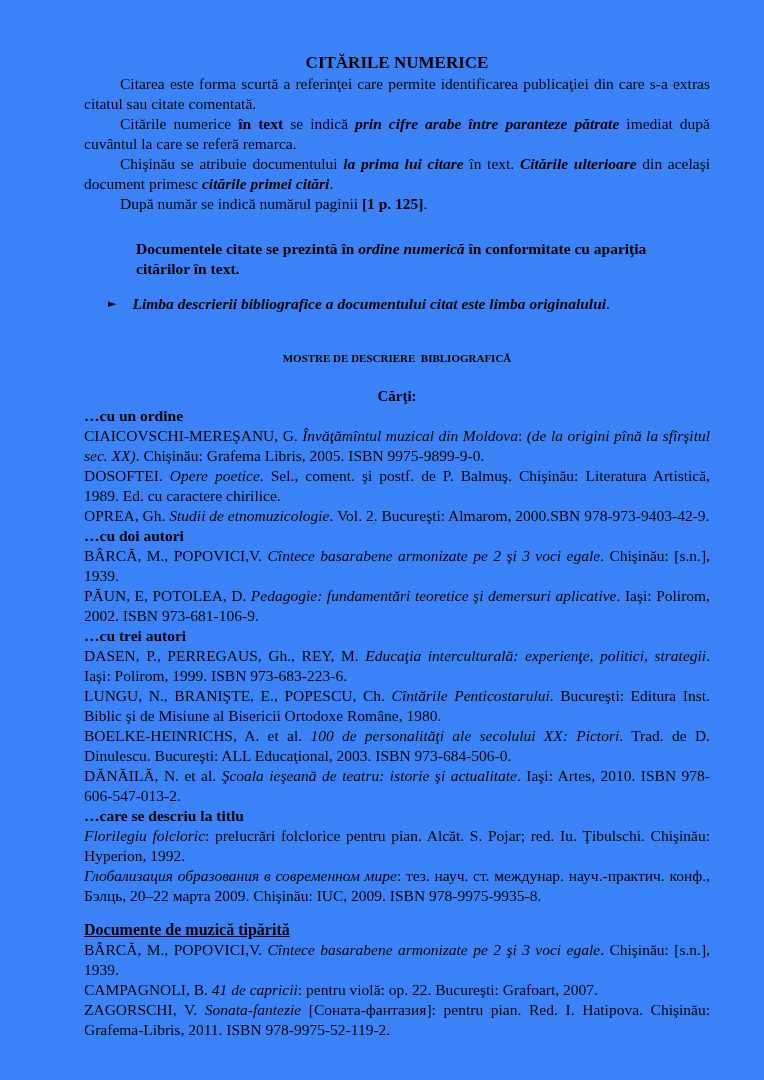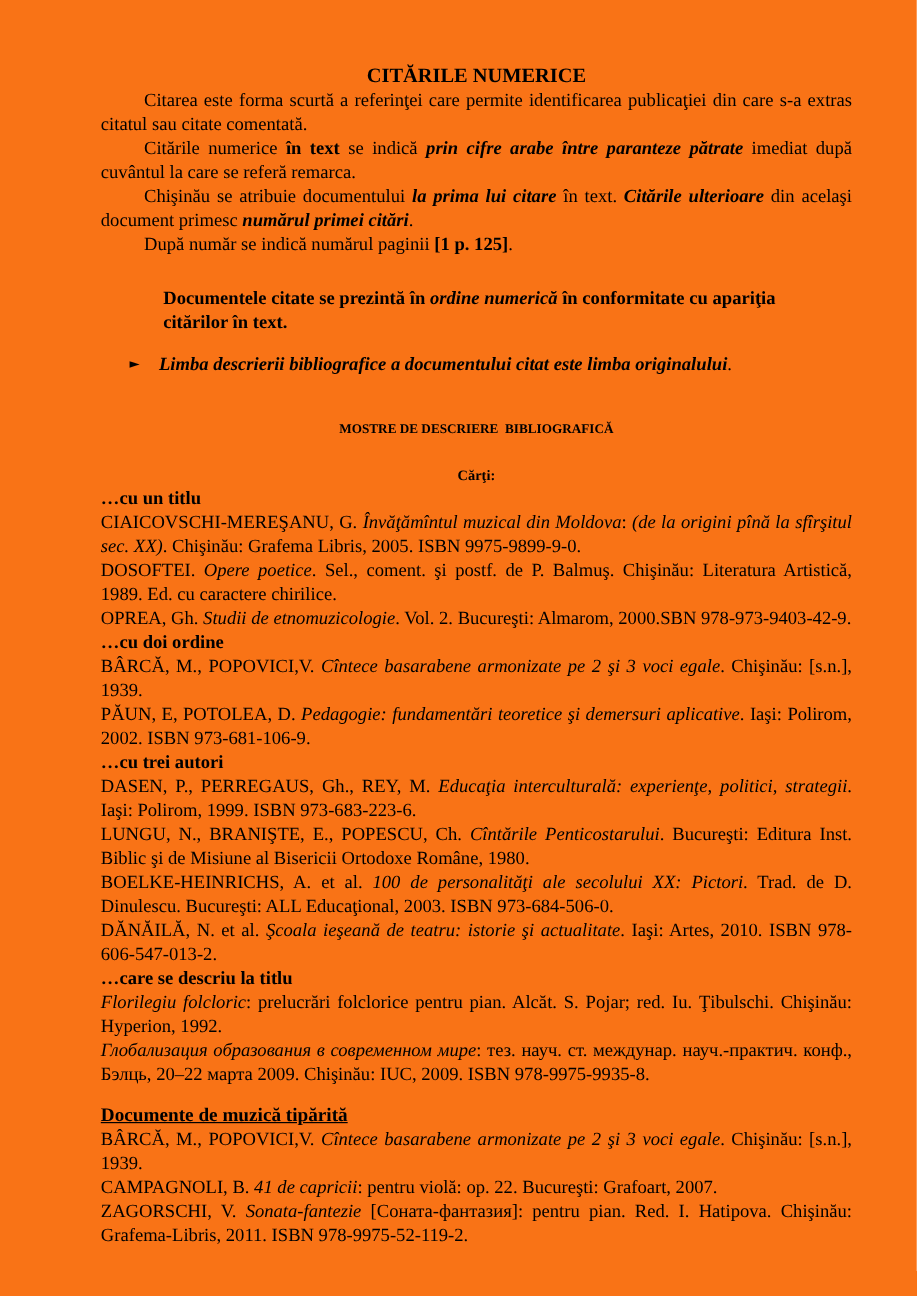--- a/index.html
+++ b/index.html
@@ -5,21 +5,21 @@
   html,body{margin:0;padding:0;background:#ffffff;}
   body{width:764px;height:1080px;overflow:hidden;}
   .page{
     box-sizing:border-box;
     width:764px;height:1080px;
     padding:52px 54px 0 84px;
     font-family:"Liberation Serif", serif;
     font-size:15.5px;
     line-height:20px;
     color:#000;
-    background:#f97316;
+    background:#3b82f6;
   }
   p{margin:0;}
   .doc-title{
     text-align:center;font-weight:bold;font-size:17px;
     margin:0 0 0 0;line-height:22px;
   }
   .para{text-indent:36px;text-align:justify;}
   .note-block{
     font-weight:bold;
     margin:25px 18px 0 52px;
@@ -32,21 +32,21 @@
   .bullet-marker{
     font-size:11px;line-height:20px;margin-right:16px;
     font-family:"DejaVu Sans", sans-serif;
   }
   .bullet-text{flex:1;}
   .section-title{
     text-align:center;font-weight:bold;font-size:11px;
     margin:33px 0 0 0;white-space:pre-wrap;line-height:22px;
   }
   .books-title{
-    text-align:center;font-weight:bold;font-size:12px;
+    text-align:center;font-weight:bold;font-size:15px;
     margin:17px 0 0 0;
   }
   .music-title{
     text-align:left;font-weight:bold;font-size:16px;
     margin:14px 0 0 0;
     text-decoration:underline;
   }
   .group-heading{font-weight:bold;text-align:left;}
   .entry{text-align:justify;}
   .r-b{font-weight:bold;}
@@ -56,41 +56,41 @@
 </head>
 <body>
 
 <div class="page">
 
   <p class="doc-title">CITĂRILE NUMERICE</p>
 
   <div>
     <p class="para"><span>Citarea este forma scurtă a referinţei care permite identificarea publicaţiei din care s-a extras citatul sau citate comentată.</span></p>
     <p class="para"><span>Citările numerice </span><span class="r-b">în text</span><span> se indică </span><span class="r-bi">prin cifre arabe între paranteze pătrate</span><span> imediat după cuvântul la care se referă remarca.</span></p>
-    <p class="para"><span>Chişinău se atribuie documentului </span><span class="r-bi">la prima lui citare</span><span> în text. </span><span class="r-bi">Citările ulterioare</span><span> din acelaşi document primesc </span><span class="r-bi">numărul primei citări</span><span>.</span></p>
+    <p class="para"><span>Chişinău se atribuie documentului </span><span class="r-bi">la prima lui citare</span><span> în text. </span><span class="r-bi">Citările ulterioare</span><span> din acelaşi document primesc </span><span class="r-bi">citările primei citări</span><span>.</span></p>
     <p class="para"><span>După număr se indică numărul paginii </span><span class="r-b">[1 p. 125]</span><span>.</span></p>
   </div>
 
   <p class="note-block"><span class="r-b">Documentele citate se prezintă în </span><span class="r-bi">ordine numerică</span><span class="r-b"> în conformitate cu apariţia citărilor în text.</span></p>
 
   <div class="bullet-line">
     <span class="bullet-marker">►</span>
     <span class="bullet-text"><span class="r-bi">Limba descrierii bibliografice a documentului citat este limba originalului</span><span>.</span></span>
   </div>
 
   <p class="section-title">MOSTRE DE DESCRIERE  BIBLIOGRAFICĂ</p>
 
   <p class="books-title">Cărţi:</p>
 
   <div>
-      <p class="group-heading">…cu un titlu</p>
+      <p class="group-heading">…cu un ordine</p>
       <p class="entry"><span>CIAICOVSCHI-MEREŞANU, G. </span><span class="r-i">Învăţămîntul muzical din Moldova</span><span>: </span><span class="r-i">(de la origini pînă la sfîrşitul sec. XX)</span><span>. Chişinău: Grafema Libris, 2005. ISBN 9975-9899-9-0.</span></p>
       <p class="entry"><span>DOSOFTEI. </span><span class="r-i">Opere poetice</span><span>. Sel., coment. şi postf. de P. Balmuş. Chişinău: Literatura Artistică, 1989. Ed. cu caractere chirilice.</span></p>
       <p class="entry"><span>OPREA, Gh. </span><span class="r-i">Studii de etnomuzicologie</span><span>. Vol. 2. Bucureşti: Almarom, 2000.SBN 978-973-9403-42-9.</span></p>
-      <p class="group-heading">…cu doi ordine</p>
+      <p class="group-heading">…cu doi autori</p>
       <p class="entry"><span>BÂRCĂ, M., POPOVICI,V. </span><span class="r-i">Cîntece basarabene armonizate pe 2 şi 3 voci egale</span><span>. Chişinău: [s.n.], 1939.</span></p>
       <p class="entry"><span>PĂUN, E, POTOLEA, D. </span><span class="r-i">Pedagogie: fundamentări teoretice şi demersuri aplicative</span><span>. Iaşi: Polirom, 2002. ISBN 973-681-106-9.</span></p>
       <p class="group-heading">…cu trei autori</p>
       <p class="entry"><span>DASEN, P., PERREGAUS, Gh., REY, M. </span><span class="r-i">Educaţia interculturală: experienţe, politici, strategii</span><span>. Iaşi: Polirom, 1999. ISBN 973-683-223-6.</span></p>
       <p class="entry"><span>LUNGU, N., BRANIŞTE, E., POPESCU, Ch. </span><span class="r-i">Cîntările Penticostarului</span><span>. Bucureşti: Editura Inst. Biblic şi de Misiune al Bisericii Ortodoxe Române, 1980.</span></p>
       <p class="entry"><span>BOELKE-HEINRICHS, A. et al. </span><span class="r-i">100 de personalităţi ale secolului XX: Pictori</span><span>. Trad. de D. Dinulescu. Bucureşti: ALL Educaţional, 2003. ISBN 973-684-506-0.</span></p>
       <p class="entry"><span>DĂNĂILĂ, N. et al. </span><span class="r-i">Şcoala ieşeană de teatru: istorie şi actualitate</span><span>. Iaşi: Artes, 2010. ISBN 978-606-547-013-2.</span></p>
       <p class="group-heading">…care se descriu la titlu</p>
       <p class="entry"><span class="r-i">Florilegiu folcloric</span><span>: prelucrări folclorice pentru pian. Alcăt. S. Pojar; red. Iu. Ţibulschi. Chişinău: Hyperion, 1992.</span></p>
       <p class="entry"><span class="r-i">Глобализация образования в современном мире</span><span>: тез. науч. ст. междунар. науч.-практич. конф., Бэлць, 20–22 марта 2009. Chişinău: IUC, 2009. ISBN 978-9975-9935-8.</span></p>

